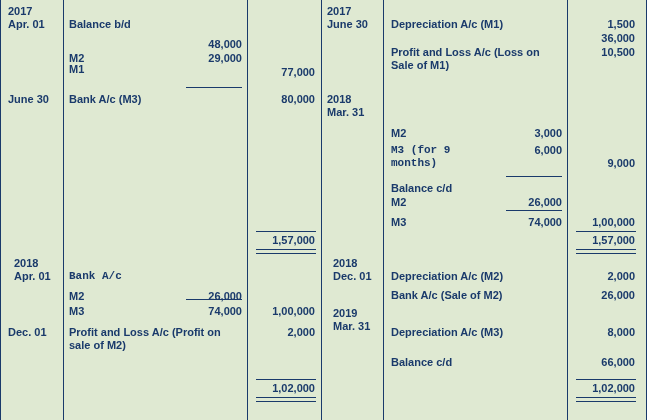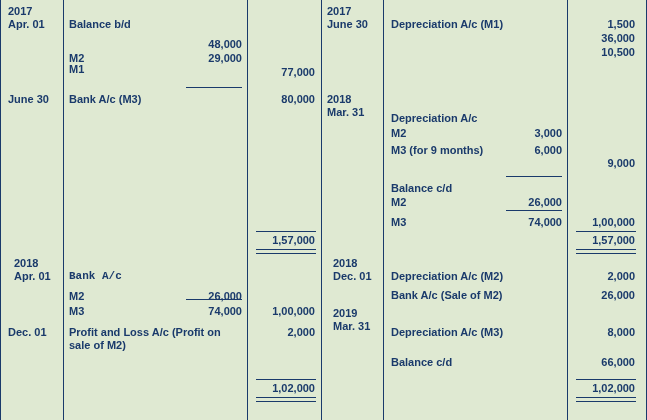--- a/index.html
+++ b/index.html
@@ -90,30 +90,30 @@
   <div class="cell amt" style="left:253px; top:234px; width:62px;">1,57,000</div>
   <div class="dblt" style="left:256px; top:249px; width:60px;"></div>
 
   <div class="cell date" style="left:327px; top:5px; width:52px;">2017
 June 30</div>
   <div class="cell particulars" style="left:391px; top:18px; width:170px;">Depreciation A/c (M1)</div>
   <div class="cell amt" style="left:573px; top:18px; width:62px;">1,500</div>
 
   <div class="cell amt" style="left:573px; top:32px; width:62px;">36,000</div>
 
+  <div class="cell particulars" style="left:391px; top:46px; width:170px;">Profit and Loss A/c  (Loss on Sale of M1)</div>
   <div class="cell amt" style="left:573px; top:46px; width:62px;">10,500</div>
 
   <div class="cell date" style="left:327px; top:93px; width:52px;">2018
 Mar. 31</div>
-  <div class="cell particulars" style="left:391px; top:112px; width:170px;">Depreciation A/c</div>
 
   <div class="cell particulars" style="left:391px; top:127px; width:120px;">M2</div>
   <div class="cell amt" style="left:490px; top:127px; width:72px;">3,000</div>
 
-  <div class="cell particulars" style="left:391px; top:144px; width:96px;">M3 (for 9 months)</div>
+  <div class="cell particulars" style="left:391px; top:144px; width:96px;font-family:Liberation Mono, monospace;">M3 (for 9 months)</div>
   <div class="cell amt" style="left:490px; top:144px; width:72px;">6,000</div>
   <div class="cell amt" style="left:573px; top:157px; width:62px;">9,000</div>
   <div class="hr" style="left:506px; top:176px; width:56px;"></div>
 
   <div class="cell particulars" style="left:391px; top:182px; width:170px;">Balance c/d</div>
 
   <div class="cell particulars" style="left:391px; top:196px; width:96px;">M2</div>
   <div class="cell amt" style="left:490px; top:196px; width:72px;">26,000</div>
 
   <div class="cell particulars" style="left:391px; top:216px; width:96px;">M3</div>

